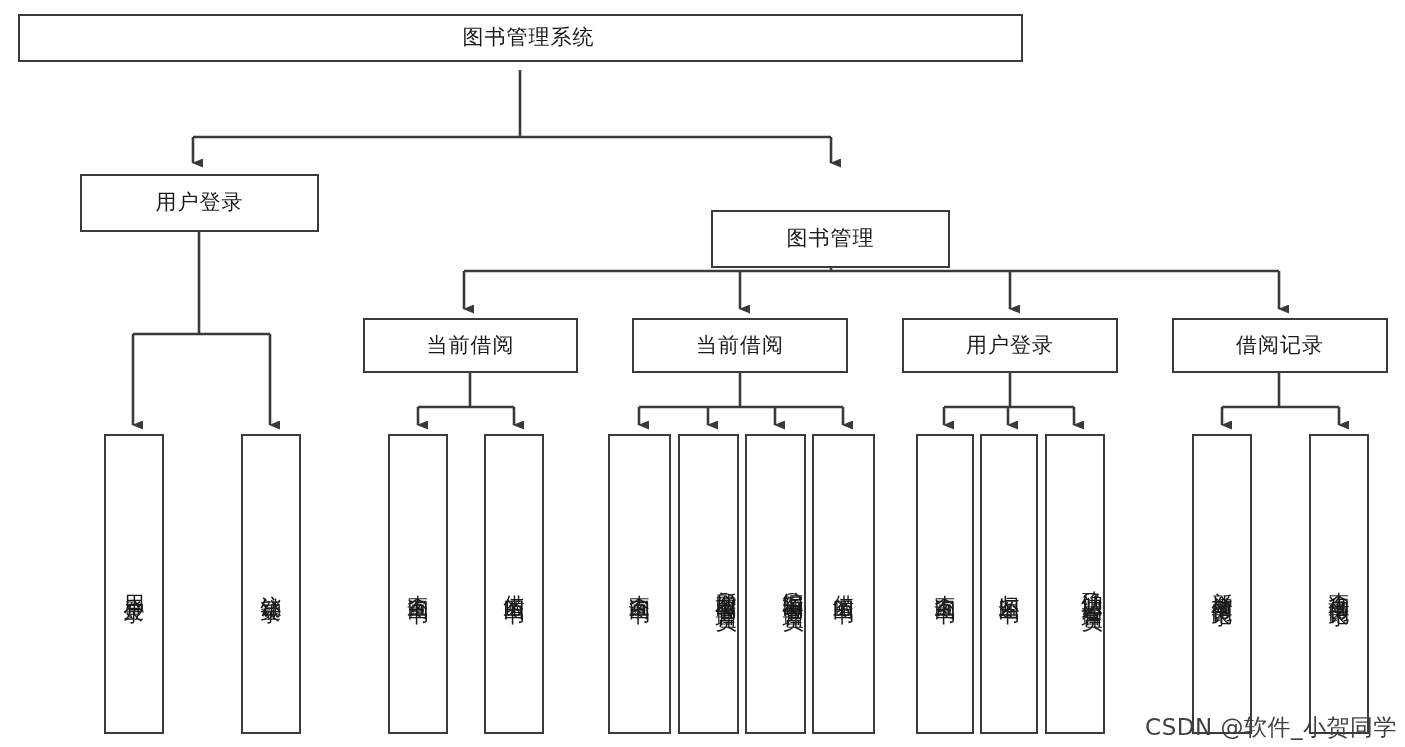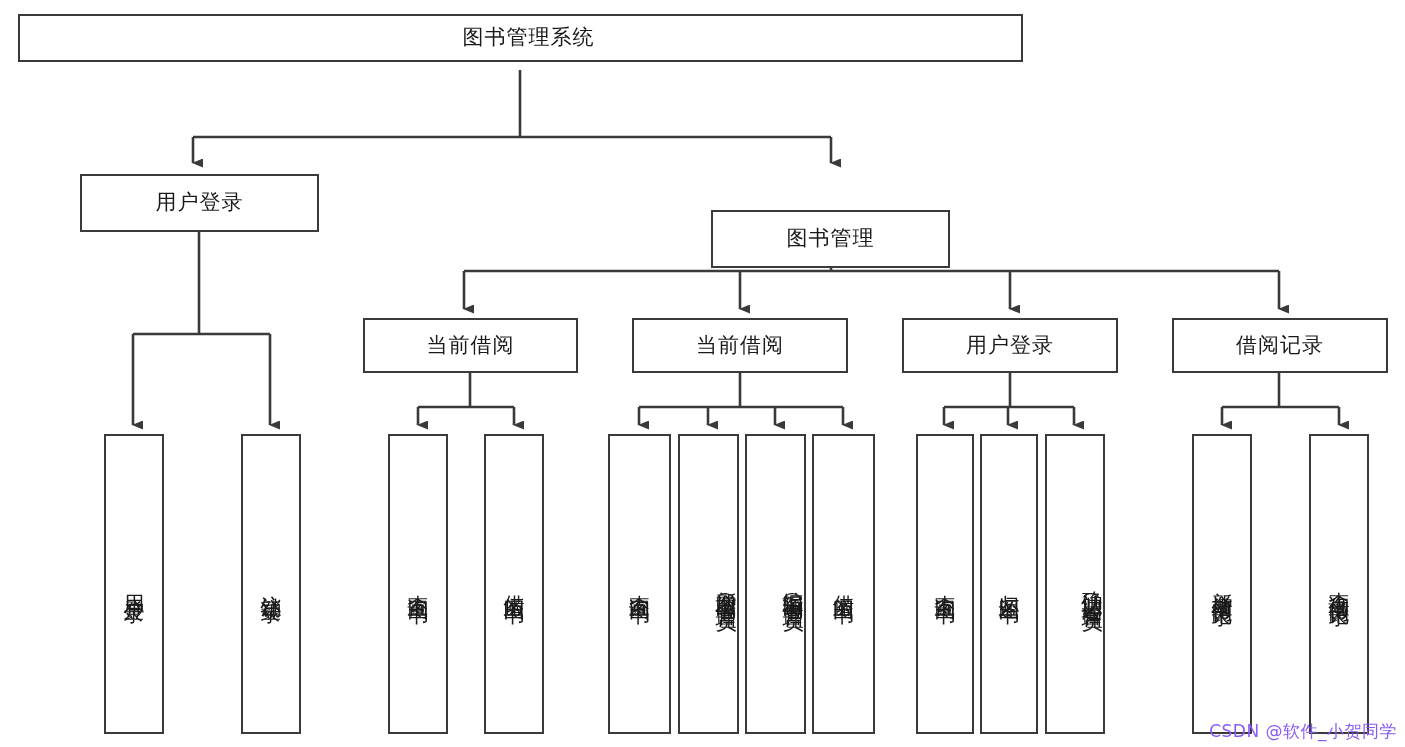--- a/index.html
+++ b/index.html
@@ -59,22 +59,22 @@
     padding-top: 0;
   }
   .nodetext {
     display: block;
     white-space: nowrap;
   }
   #watermark {
     position: absolute;
     right: 8px;
     bottom: 4px;
-    font-size: 17px;
-    color: #8b5cf6;
+    font-size: 23px;
+    color: #404040;
     letter-spacing: 0.5px;
     white-space: nowrap;
   }
 </style>
 </head>
 <body>
 
 <div id="canvas">
 
   <svg id="edges" viewBox="0 0 1405 747" xmlns="http://www.w3.org/2000/svg">

